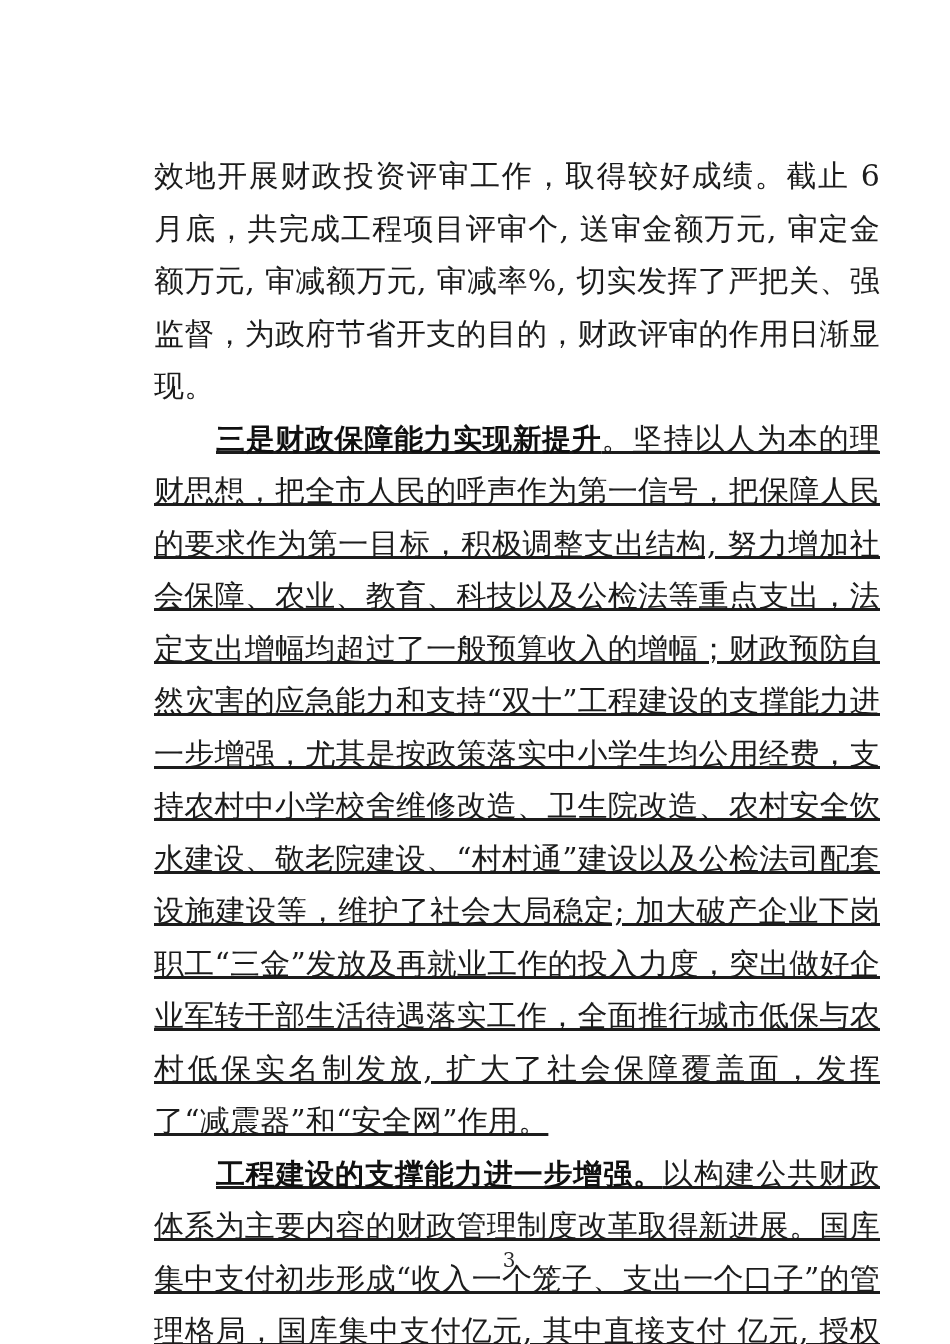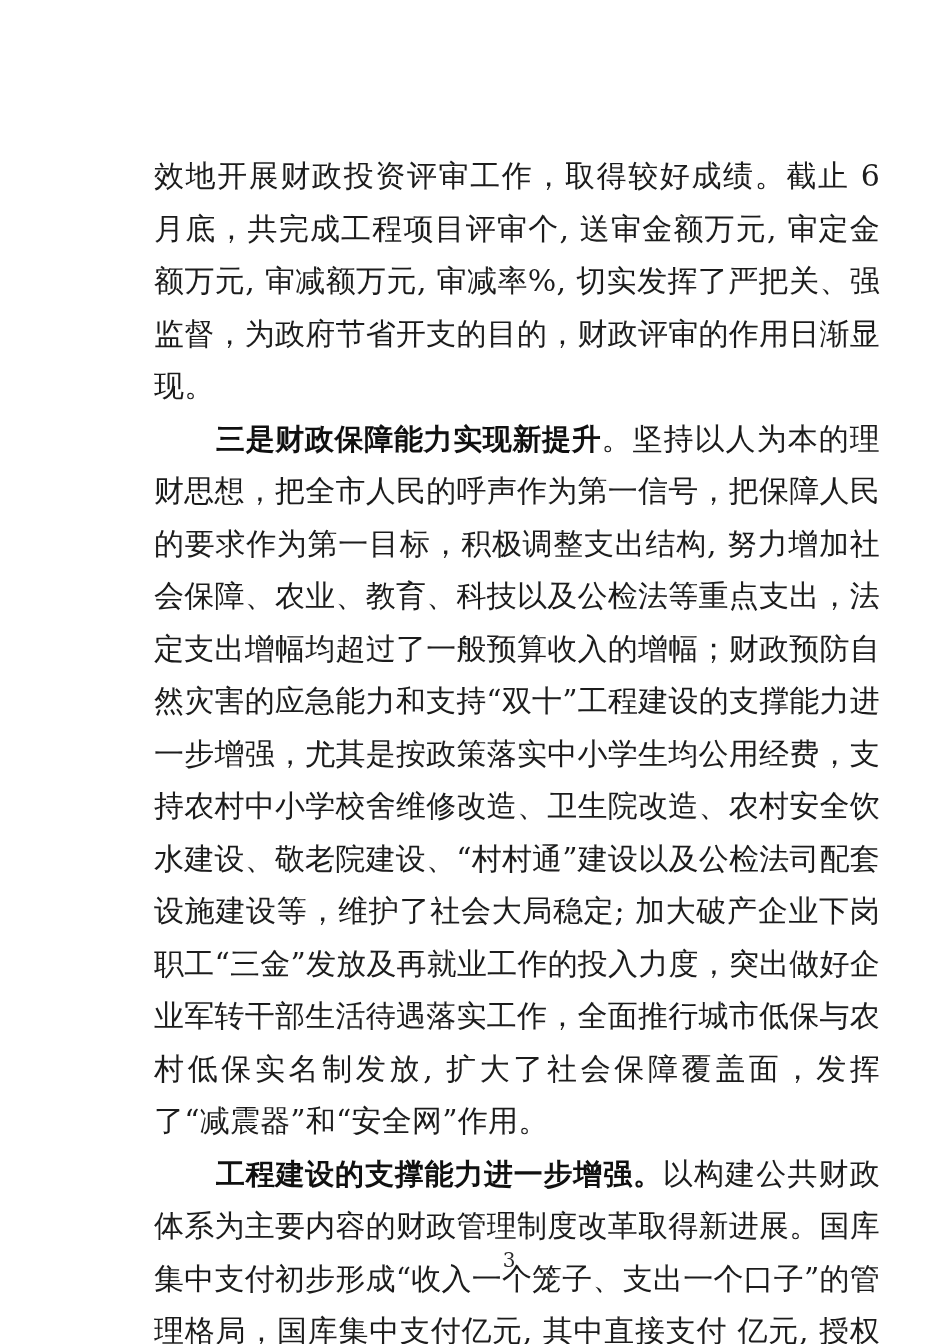--- a/index.html
+++ b/index.html
@@ -32,20 +32,21 @@
     line-height: 52.5px;
     color: #1c1c1c;
     text-align: justify;
     text-justify: inter-character;
     letter-spacing: 0.2px;
     -webkit-font-smoothing: antialiased;
   }
 
   .para.indent {
     text-indent: 62px;
+    text-decoration: underline;
   }
 
   .para + .para {
     margin-top: 0;
   }
 
   .heading-run {
     font-family: "DejaVu Sans", "Liberation Sans", sans-serif;
     font-weight: 700;
     font-size: 29px;

